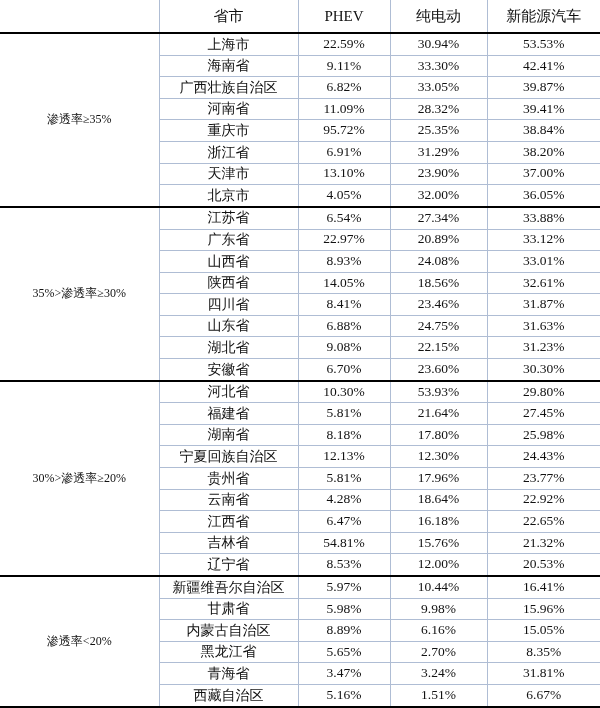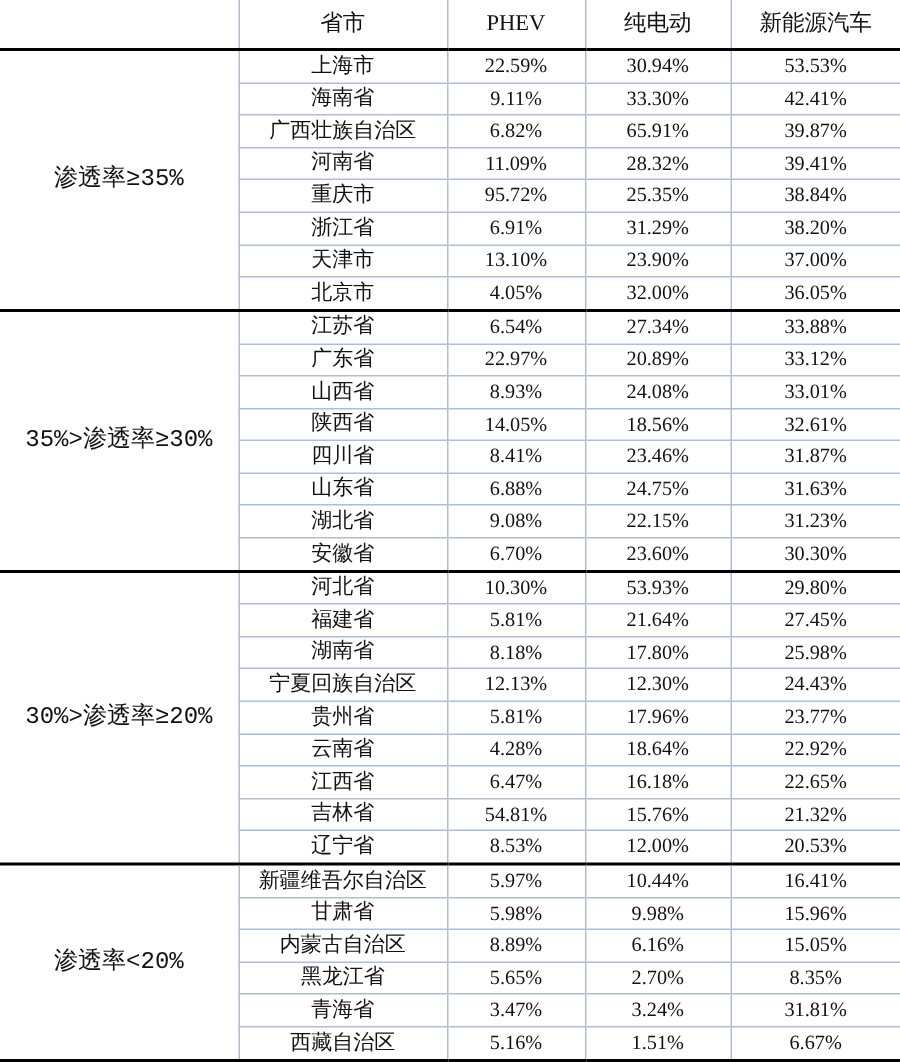--- a/index.html
+++ b/index.html
@@ -40,22 +40,21 @@
   .pen-table thead th{
     border-top:none;
     border-bottom:2px solid var(--thick);
     font-size:15px;
   }
   .pen-table tr > *:first-child{border-left:none;}
   .pen-table tr > *:last-child{border-right:none;}
   .pen-table td.group-cell{
     border-left:none;
     border-bottom:2px solid var(--thick);
-    font-size:16px;
-    font-family:Liberation Mono, monospace;
+    font-size:12px;
   }
   .pen-table tr.group-end td{
     border-bottom:2px solid var(--thick);
   }
   .pen-table td.num{font-size:13.5px;}
 </style>
 </head>
 <body>
 
 <div class="page">
@@ -86,21 +85,21 @@
         </tr>
         <tr>
           <td>海南省</td>
           <td class="num">9.11%</td>
           <td class="num">33.30%</td>
           <td class="num">42.41%</td>
         </tr>
         <tr>
           <td>广西壮族自治区</td>
           <td class="num">6.82%</td>
-          <td class="num">65.91%</td>
+          <td class="num">33.05%</td>
           <td class="num">39.87%</td>
         </tr>
         <tr>
           <td>河南省</td>
           <td class="num">11.09%</td>
           <td class="num">28.32%</td>
           <td class="num">39.41%</td>
         </tr>
         <tr>
           <td>重庆市</td>

